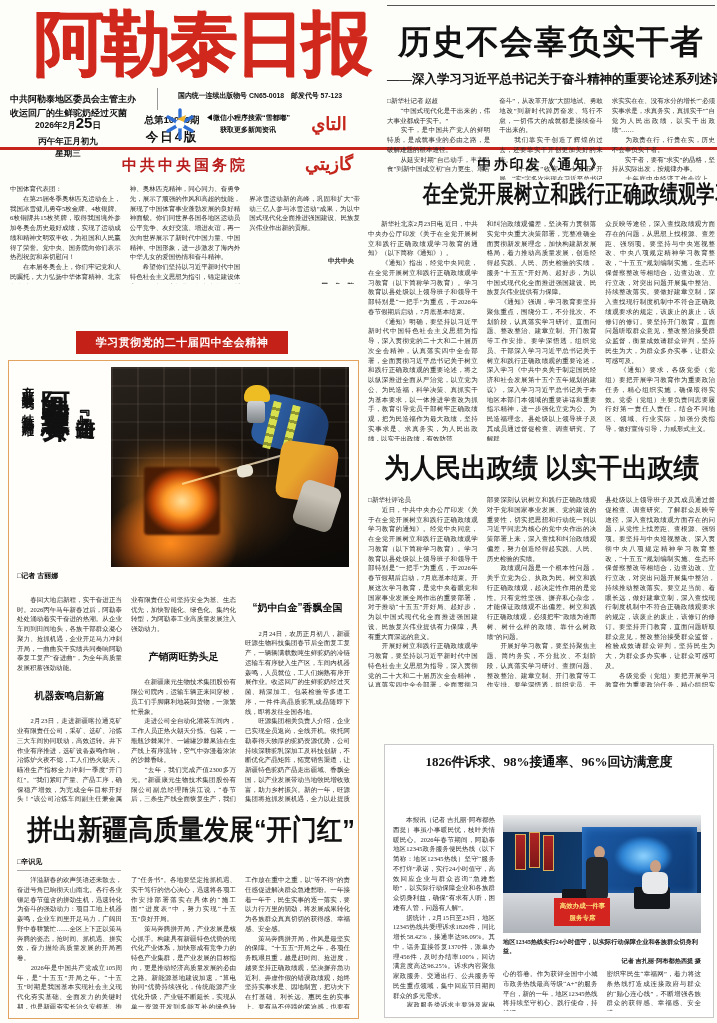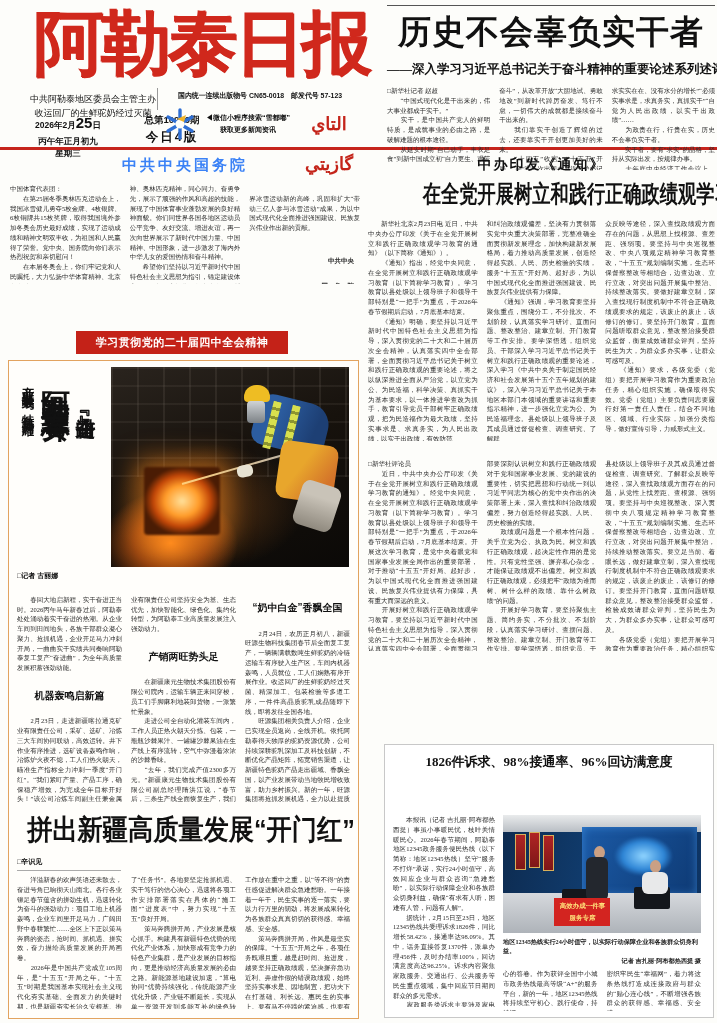--- a/index.html
+++ b/index.html
@@ -3,21 +3,21 @@
 <meta charset="utf-8">
 <style>
   html,body{margin:0;padding:0;background:#e8e8e4;}
   #page{position:relative;width:717px;height:1023px;background:#fdfdfa;margin:0 auto;overflow:hidden;
         font-family:"Liberation Sans",sans-serif;color:#222;}
   .abs{position:absolute;}
   
   #mast-title{left:12px;top:0;width:378px;height:90px;font-size:70px;line-height:88px;font-weight:900;
       color:#d0281c;text-align:center;letter-spacing:-3px;font-family:"Liberation Serif",serif;
       text-shadow:1px 1px 0 #d0281c;}
-  #mast-org{left:18px;top:92px;width:150px;font-size:9px;font-weight:400;line-height:1.6;text-align:center;color:#111;}
+  #mast-org{left:10px;top:92px;width:150px;font-size:9px;font-weight:700;line-height:1.6;color:#111;}
   #mast-divider{left:157px;top:88px;width:1px;height:22px;background:#999;}
   #mast-pubno{left:178px;top:91px;width:176px;font-size:7.5px;font-weight:700;white-space:nowrap;
       transform:scaleX(.92);transform-origin:left;color:#111;}
   #mast-date{left:16px;top:112px;width:104px;text-align:center;font-size:8.5px;font-weight:700;line-height:1.5;color:#111;}
   #mast-date .big-day{font-size:15px;font-weight:900;}
   #mast-issue{left:128px;top:114px;width:88px;text-align:center;color:#111;}
   #mast-issue .iss{font-size:9.5px;font-weight:700;}
   #mast-issue .pgs{font-size:12.5px;font-weight:900;letter-spacing:2px;margin-top:2px;}
   #mast-logo{left:162px;top:106px;width:36px;height:36px;}
   #mast-wechat{left:200px;top:112px;width:96px;text-align:center;font-size:7px;font-weight:700;line-height:1.7;color:#111;}
@@ -32,27 +32,27 @@
   .cols{display:flex;overflow:hidden;}
   .col{flex:1;overflow:hidden;font-size:6.5px;line-height:1.5;text-align:justify;color:#2b2b2b;
        font-family:"Liberation Serif",serif;white-space:pre-line;}
   .col + .col{margin-left:9px;}
   .subhead{text-align:center;font-weight:900;font-size:10px;margin:5px 0 4px;color:#111;
        font-family:"Liberation Sans",sans-serif;white-space:normal;}
   .p{white-space:pre-line;}
   .signoff{text-align:right;font-weight:700;line-height:1.9;padding-right:6px;}
   .credit{text-align:right;font-weight:700;font-size:6.2px;}
   
-  #lead{left:387px;top:5px;width:328px;border-top:1px solid #555;padding-top:4px;}
+  #lead{left:387px;top:5px;width:328px;border-top:1px solid #555;padding-top:14px;}
   #lead .hline{font-size:33px;letter-spacing:1px;}
   #lead .sub{font-size:12.5px;margin-top:6px;white-space:nowrap;}
   #lead .cols{margin-top:8px;height:84px;}
   
   #congrats{left:10px;top:156px;width:350px;}
-  #congrats .kicker{font-size:15px;color:#3b82f6;letter-spacing:3px;}
+  #congrats .kicker{font-size:15px;color:#b91c1c;letter-spacing:3px;}
   #congrats .hline{color:#c5261d;margin-top:4px;}
   #congrats .hline span{font-size:26px;transform:scaleX(.78);}
   #congrats .cols{margin-top:9px;height:100px;}
   
   #banner{left:76px;top:331px;width:212px;height:23px;background:#c42218;color:#fff;
       font-size:11px;font-weight:900;text-align:center;line-height:23px;letter-spacing:.5px;}
   
   #notice{left:368px;top:156px;width:347px;}
   #notice .kicker{font-size:14px;letter-spacing:2px;color:#111;}
   #notice .hline{margin-top:4px;}
@@ -220,20 +220,21 @@
 　　《通知》指出，经党中央同意，在全党开展树立和践行正确政绩观学习教育（以下简称学习教育）。学习教育以县处级以上领导班子和领导干部特别是“一把手”为重点，于2026年春节假期后启动，7月底基本结束。
 　　《通知》明确，要坚持以习近平新时代中国特色社会主义思想为指导，深入贯彻党的二十大和二十届历次全会精神，认真落实四中全会部署，全面贯彻习近平总书记关于树立和践行正确政绩观的重要论述，将之以纵深推进全面从严治党，以立党为公、为民造福，科学决策、真抓实干为基本要求，以一体推进学查改为抓手，教育引导党员干部树牢正确政绩观，把为民造福作为最大政绩，坚持实事求是、求真务实，为人民出政绩，以实干出政绩，有效防范</div>
       <div class="col">和纠治政绩观偏差，坚决有力贯彻落实党中央重大决策部署，完整准确全面贯彻新发展理念，加快构建新发展格局，着力推动高质量发展，创造经得起实践、人民、历史检验的实绩，服务“十五五”开好局、起好步，为以中国式现代化全面推进强国建设、民族复兴伟业提供有力保障。
 　　《通知》强调，学习教育要坚持聚焦重点，围绕分工，不分批次、不划阶段，认真落实学习研讨、直面问题、整改整治、建章立制、开门教育等工作安排。要学深悟透，组织党员、干部深入学习习近平总书记关于树立和践行正确政绩观的重要论述，深入学习《中共中央关于制定国民经济和社会发展第十五个五年规划的建议》，深入学习习近平总书记关于本地区本部门本领域的重要讲话和重要指示精神，进一步强化立党为公、为民造福理念。县处级以上领导班子及其成员通过督促检查、调查研究、了解群</div>
       <div class="col">众反映等途径，深入查找政绩观方面存在的问题，从思想上找根源、查差距、强弱项。要坚持与中央巡视整改、中央八项规定精神学习教育整改，“十五五”规划编制实施，生态环保督察整改等相结合，边查边改、立行立改，对突出问题开展集中整治、持续整改落实。要做好建章立制，深入查找现行制度机制中不符合正确政绩观要求的规定，该废止的废止，该修订的修订。要坚持开门教育，直面问题听取群众意见，整改整治接受群众监督，衡量成效请群众评判，坚持民生为大，为群众多办实事，让群众可感可及。
 　　《通知》要求，各级党委（党组）要把开展学习教育作为重要政治任务，精心组织实施，确保取得实效。党委（党组）主要负责同志要履行好第一责任人责任，结合不同地区、领域、行业实际，加强分类指导，做好宣传引导，力戒形式主义。</div>
     </div>
   </div>
 
   <div class="abs" id="comment">
+    <div class="hline"><span>为人民出政绩 以实干出政绩</span></div>
     <div class="cols">
       <div class="col">□新华社评论员
 　　近日，中共中央办公厅印发《关于在全党开展树立和践行正确政绩观学习教育的通知》。经党中央同意，在全党开展树立和践行正确政绩观学习教育（以下简称学习教育）。学习教育以县处级以上领导班子和领导干部特别是“一把手”为重点，于2026年春节假期后启动，7月底基本结束。开展这次学习教育，是党中央着眼党和国家事业发展全局作出的重要部署，对于推动“十五五”开好局、起好步，为以中国式现代化全面推进强国建设、民族复兴伟业提供有力保障，具有重大而深远的意义。
 　　开展好树立和践行正确政绩观学习教育，要坚持以习近平新时代中国特色社会主义思想为指导，深入贯彻党的二十大和二十届历次全会精神，认真落实四中全会部署，全面贯彻习近平总书记关于树立和践行正确政绩观的重要论述，坚持实事求是、求真务实，为人民出政绩，以实干出政绩，坚决有力贯彻落实党中央重大决策部署，完整准确全面贯彻新发展理念，加快构建新发展格局，着力推动高质量发展。党员干部特别是领导干</div>
       <div class="col">部要深刻认识树立和践行正确政绩观对于党和国家事业发展、党的建设的重要性，切实把思想和行动统一到以习近平同志为核心的党中央作出的决策部署上来，深入查找和纠治政绩观偏差，努力创造经得起实践、人民、历史检验的实绩。
 　　政绩观问题是一个根本性问题，关乎立党为公、执政为民。树立和践行正确政绩观，起决定性作用的是党性。只有党性坚强、摒弃私心杂念，才能保证政绩观不出偏差。树立和践行正确政绩观，必须把牢“政绩为谁而树、树什么样的政绩、靠什么树政绩”的问题。
 　　开展好学习教育，要坚持聚焦主题、简约务实，不分批次、不划阶段，认真落实学习研讨、查摆问题、整改整治、建章立制、开门教育等工作安排。要学深悟透，组织党员、干部深入学习习近平总书记关于树立和践行正确政绩观的重要论述，深入学习《中共中央关于制定国民经济和社会发展第十五个五年规划的建议》，深入学习习近平总书记关于本地区本部门本领域的重要讲话和重要指示精神，进一步强化立党为公、为民造福理念。要突出问题导向，</div>
       <div class="col">县处级以上领导班子及其成员通过督促检查、调查研究、了解群众反映等途径，深入查找政绩观方面存在的问题，从党性上找差距、查根源、强弱项。要坚持与中央巡视整改、深入贯彻中央八项规定精神学习教育整改，“十五五”规划编制实施、生态环保督察整改等相结合，边查边改、立行立改，对突出问题开展集中整治，持续推动整改落实。要立足当前、着眼长远，做好建章立制，深入查找现行制度机制中不符合正确政绩观要求的规定，该废止的废止，该修订的修订。要坚持开门教育，直面问题听取群众意见，整改整治接受群众监督，检验成效请群众评判，坚持民生为大，为群众多办实事，让群众可感可及。
 　　各级党委（党组）要把开展学习教育作为重要政治任务，精心组织实施，确保取得实效，进一步树立和践行正确政绩观，推动高质量发展，推进中国式现代化，奋力实现“十五五”良好开局，共同谱写强国建设、民族复兴伟业新篇章。
 　　（新华社北京2月23日电）</div>

